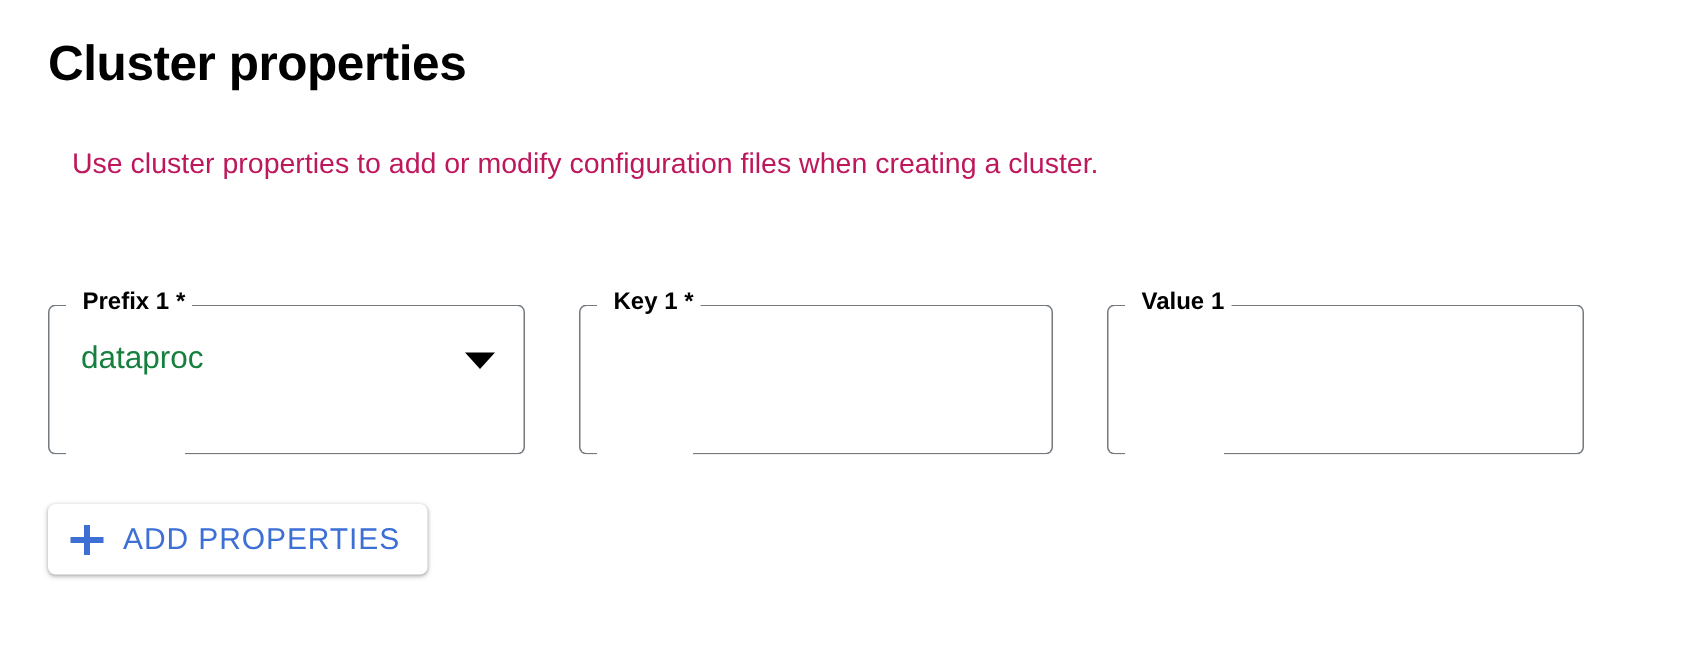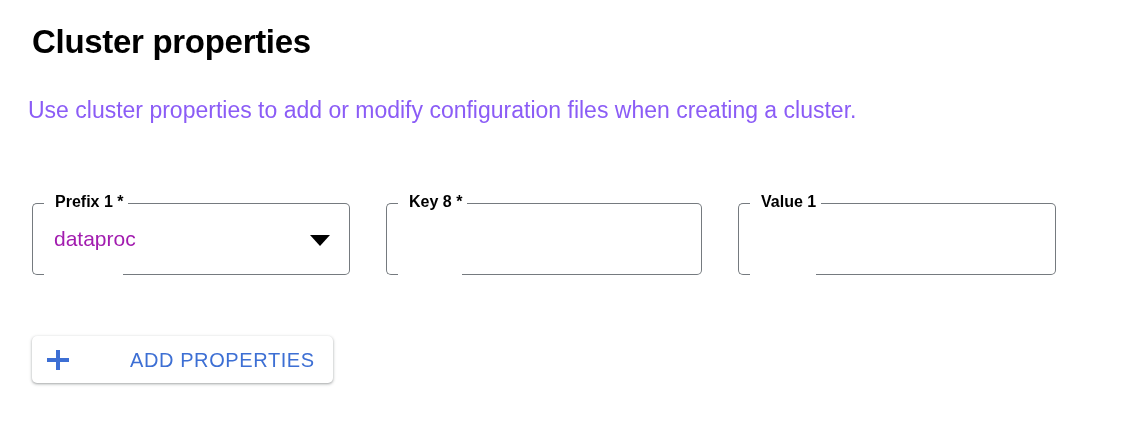--- a/index.html
+++ b/index.html
@@ -31,42 +31,42 @@
     font-size: 33px;
     line-height: 44px;
     font-weight: bold;
     letter-spacing: -0.3px;
     color: #000000;
     white-space: nowrap;
   }
 
   .page-subtitle {
     position: absolute;
-    left: 28px;
+    left: 48px;
     top: 97px;
-    font-size: 23px;
+    font-size: 19px;
     line-height: 26px;
     font-weight: normal;
-    color: #8b5cf6;
+    color: #be185d;
     white-space: nowrap;
   }
 
   
   .form-row {
     position: absolute;
     left: 32px;
     top: 203px;
     width: 1060px;
     height: 82px;
   }
 
   .field {
     position: absolute;
     top: 0;
-    height: 72px;
+    height: 100px;
     box-sizing: border-box;
   }
   .field.f1 { left: 0px;   width: 318px; }
   .field.f2 { left: 354px; width: 316px; }
   .field.f3 { left: 706px; width: 318px; }
 
   
   .outline {
     position: absolute;
     inset: 0;
@@ -118,21 +118,21 @@
     z-index: 2;
   }
 
   .field-value {
     position: absolute;
     left: 22px;
     top: 22px;
     right: 18px;
     font-size: 21px;
     line-height: 28px;
-    color: #a21caf;
+    color: #15803d;
     white-space: nowrap;
     overflow: hidden;
   }
   .field.f1 .field-value { right: 52px; }
   .field.f3 .field-value { right: 4px; }
 
   .select-arrow {
     position: absolute;
     right: 20px;
     top: 32px;
@@ -152,21 +152,20 @@
     display: flex;
     align-items: center;
     padding: 0 18px 0 15px;
     background: #ffffff;
     border: none;
     border-radius: 5px;
     box-shadow: 0 1px 2px 0 rgba(60,64,67,0.30),
                 0 1px 3px 1px rgba(60,64,67,0.15);
     cursor: pointer;
     font-family: "Liberation Sans", sans-serif;
-    gap: 48px;
   }
   .plus-icon {
     position: relative;
     width: 22px;
     height: 22px;
     margin-right: 13px;
     flex: none;
   }
   .plus-icon::before,
   .plus-icon::after {
@@ -212,21 +211,21 @@
       <div class="field-value">dataproc</div>
       <span class="select-arrow"></span>
     </div>
 
     <div class="field f2">
       <div class="outline">
         <span class="leading"></span>
         <span class="notch" style="left: 12px; width: 0px;"></span>
         <span class="trailing" style="left: 76.375px;"></span>
       </div>
-      <div class="field-label">Key 8 *</div>
+      <div class="field-label">Key 1 *</div>
     </div>
 
     <div class="field f3">
       <div class="outline">
         <span class="leading"></span>
         <span class="notch" style="left: 12px; width: 0px;"></span>
         <span class="trailing" style="left: 78.1562px;"></span>
       </div>
       <div class="field-label">Value 1</div>
     </div>

